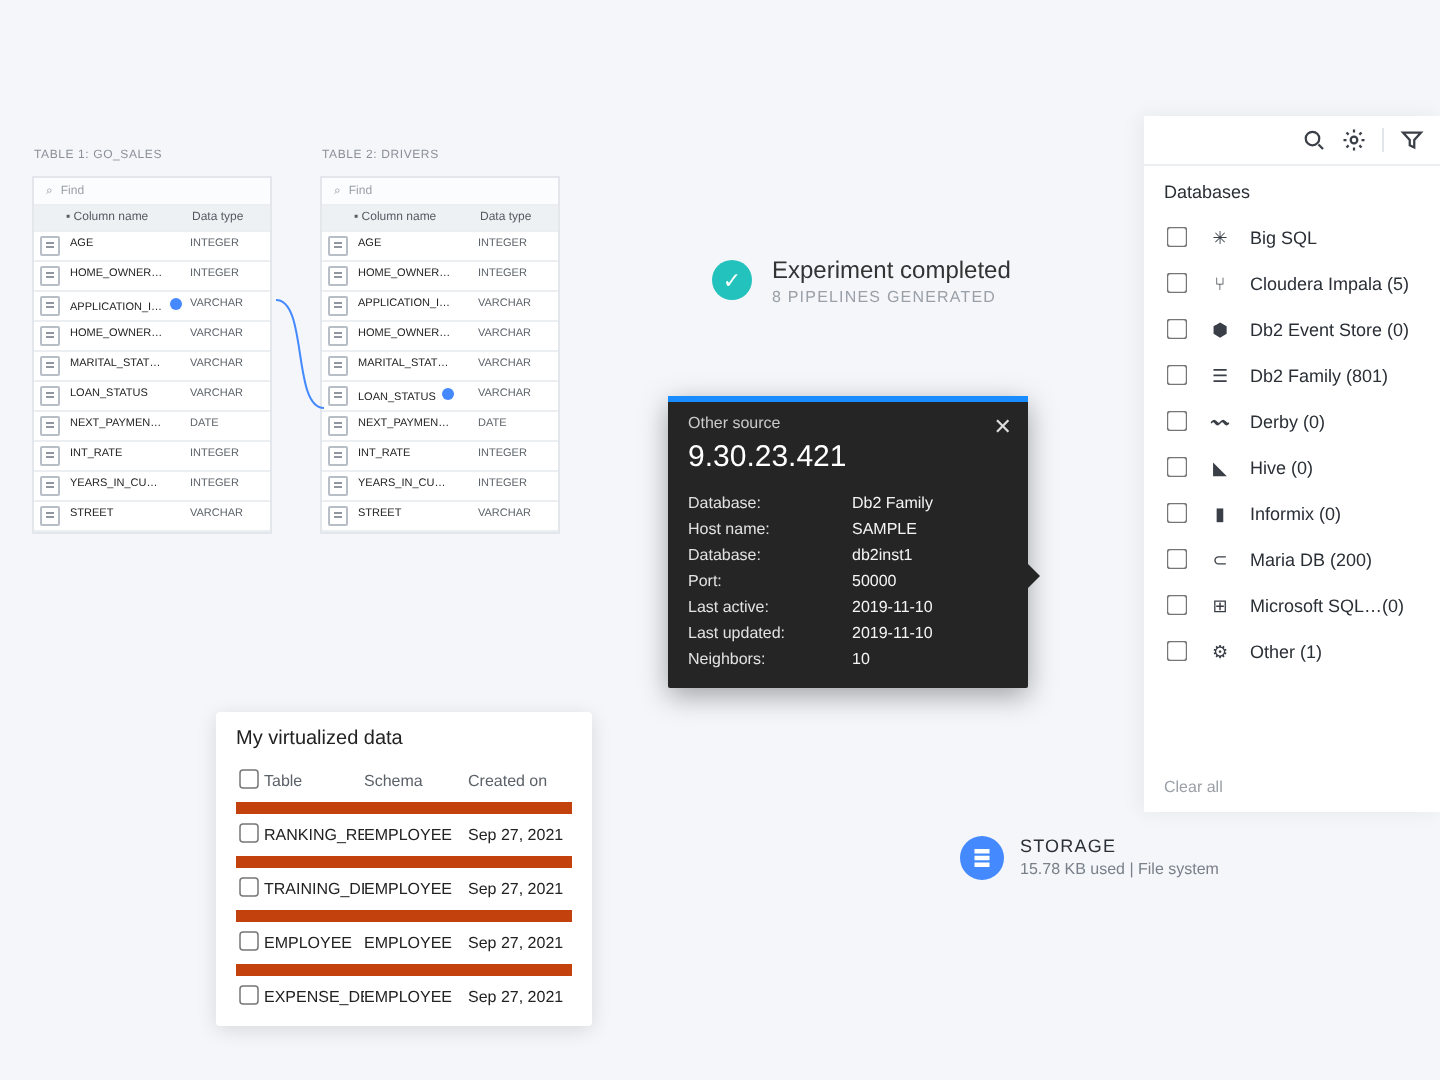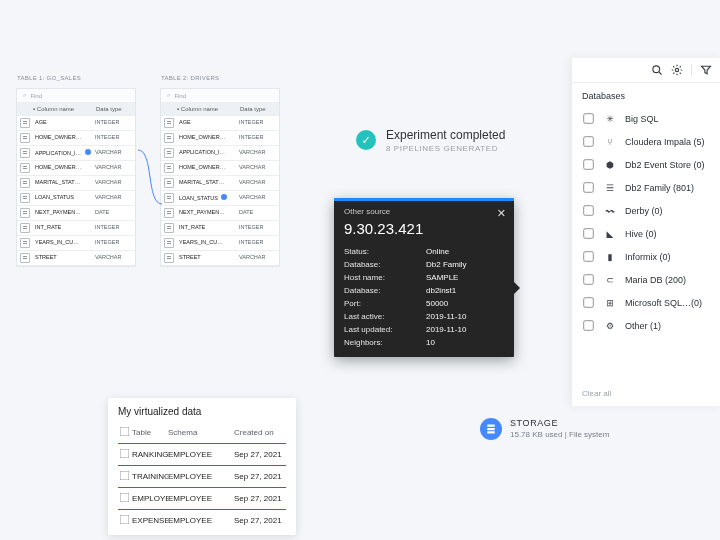--- a/index.html
+++ b/index.html
@@ -35,29 +35,29 @@
 .ds-bar { height:3px; background:#198cff; }
 .ds-head { display:flex; justify-content:space-between; padding:6px 8px 0 10px; font-size:8px; color:#c9c9c9; }
 .ds-close { cursor:pointer; font-size:11px; color:#ddd; }
 .ds-ip { padding:0 10px 8px 10px; font-size:15px; font-weight:400; color:#fff; }
 .ds-row { display:flex; padding:2px 10px; font-size:8px; }
 .ds-row .k { width:82px; color:#e2e2e2; }
 .ds-row .v { color:#f4f4f4; }
 .ds-caret { position:absolute; right:-6px; top:84px; width:0; height:0; border-top:6px solid transparent; border-bottom:6px solid transparent; border-left:6px solid #252525; }
 
 
-.vd-card { position:absolute; left:108px; top:356px; width:188px; background:#fff; border-radius:2px; box-shadow:0 2px 10px rgba(0,0,0,.12); padding:8px 10px 4px 10px;margin-top:42px; }
+.vd-card { position:absolute; left:108px; top:356px; width:188px; background:#fff; border-radius:2px; box-shadow:0 2px 10px rgba(0,0,0,.12); padding:8px 10px 4px 10px; }
 .vd-title { font-size:10px; color:#222; margin-bottom:5px; }
-.vd-hdr, .vd-row { display:flex; align-items:center; font-size:8px; border-bottom:1px solid #c2410c; padding:3px 0; }
+.vd-hdr, .vd-row { display:flex; align-items:center; font-size:8px; border-bottom:6px solid #c2410c; padding:3px 0; }
 .vd-row:last-child { border-bottom:none; }
 .vd-hdr { color:#5c6269; }
 .vd-cb { width:14px; }
 .vd-cb input { transform: scale(.75); }
 .vd-tcol { flex:1; padding-right:4px; white-space:nowrap; overflow:hidden; }
-.vd-scol { width:66px; }
+.vd-scol { width:52px; }
 .vd-ccol { width:52px; }
 
 
 .storage { position:absolute; left:480px; top:418px; display:flex; gap:8px; align-items:flex-start; }
 .storage-ic { width:22px; height:22px; border-radius:50%; background:#4589ff; display:flex; align-items:center; justify-content:center; }
 .storage-ic svg { width:12px; height:12px; fill:#fff; }
 .storage-t { font-size:9px; color:#2a2f36; letter-spacing:.6px; text-transform:uppercase; }
 .storage-s { font-size:8px; color:#7a808a; margin-top:2px; }
 
 
@@ -217,24 +217,20 @@
 </div>
 
 <div class="ds-card">
   <div class="ds-bar"></div>
   <div class="ds-head">
     <span>Other source</span>
     <span class="ds-close">✕</span>
   </div>
   <div class="ds-ip">9.30.23.421</div>
   <div id="ds-rows">
-      <div class="ds-row">
-        <div class="k">Status:</div>
-        <div class="v">Online</div>
-      </div>
       <div class="ds-row">
         <div class="k">Database:</div>
         <div class="v">Db2 Family</div>
       </div>
       <div class="ds-row">
         <div class="k">Host name:</div>
         <div class="v">SAMPLE</div>
       </div>
       <div class="ds-row">
         <div class="k">Database:</div>

